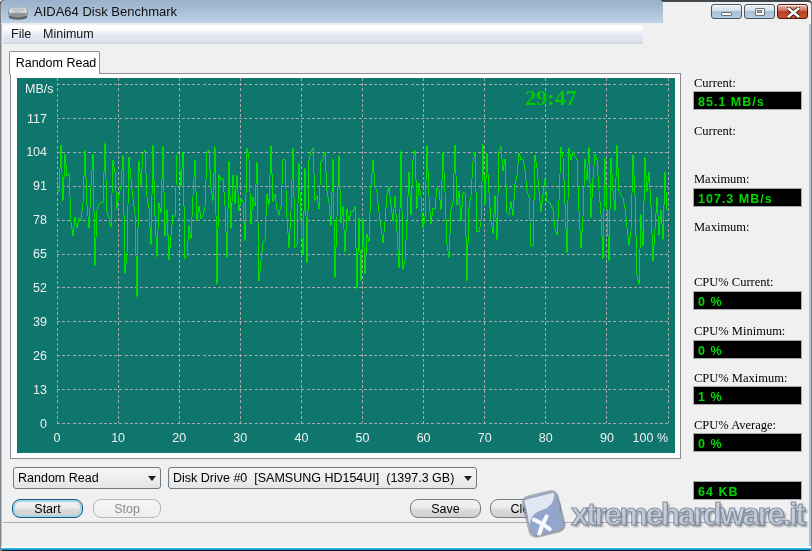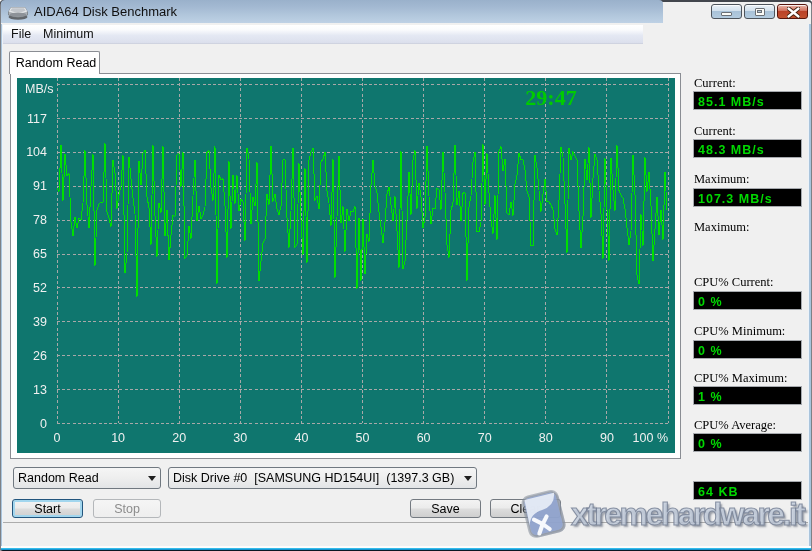--- a/index.html
+++ b/index.html
@@ -43,21 +43,21 @@
 .rbox{position:absolute;left:693px;width:109px;height:19px;background:#000;
   border:1px solid #a6a9ae;z-index:4;color:#00d800;font-weight:bold;
   font-size:12.5px;letter-spacing:1px;padding:3px 0 0 4px;}
 .combo{position:absolute;top:467px;height:22px;border:1px solid #707880;
   border-radius:3px;background:linear-gradient(180deg,#f5f5f5 0,#eeeeee 50%,#e2e4e6 100%);
   font-size:12.5px;color:#000;padding:3px 0 0 4px;z-index:4;}
 .combo .arr{position:absolute;right:4px;top:8px;width:0;height:0;
   border-left:4px solid transparent;border-right:4px solid transparent;
   border-top:5px solid #202020;}
 .pbtn{position:absolute;top:499px;height:19px;width:71px;text-align:center;
-  border:1px solid #747a81;border-radius:3px;font-size:12.5px;color:#000;
+  border:1px solid #747a81;border-radius:8px;font-size:12.5px;color:#000;
   background:linear-gradient(180deg,#f3f3f3 0,#ebebeb 48%,#dddddd 52%,#cfcfcf 100%);
   padding-top:2px;z-index:4;}
 .pbtn.def{border:1px solid #23557d;box-shadow:inset 0 0 0 2px #a2d6ee;padding-top:2px;}
 .pbtn.dis{border-color:#b4b7ba;color:#8c8c8c;
   background:linear-gradient(180deg,#f5f5f5,#eeeeee);}
 .statline{position:absolute;left:3px;right:4px;top:522px;height:1px;
   background:#acacac;z-index:4;}
 .wmtext{position:absolute;left:571px;top:496px;z-index:9;
   font-size:32px;font-weight:bold;letter-spacing:-2.55px;
   color:rgba(196,206,221,0.82);
@@ -150,21 +150,20 @@
           <text x="651" y="363.5" text-anchor="end" font-size="12.5" fill="#f0f0f0">100 %</text>
         </g>
       <polyline id="data" fill="none" stroke="#00e000" stroke-width="1" shape-rendering="crispEdges" points="40,110.4 42,113.4 44,67.0 46,123.0 48,76.3 50,98.2 52,95.1 54,143.5 56,158.0 58,139.2 60,150.1 62,139.8 64,142.1 66,124.9 68,72.2 70,126.5 72,150.2 74,108.0 76,75.9 78,187.6 80,131.9 82,125.6 84,124.4 86,124.0 88,65.3 90,134.4 92,139.9 94,149.2 96,82.3 98,95.0 100,130.5 102,116.5 104,107.9 106,76.6 108,195.1 110,175.3 112,79.3 114,101.1 116,119.8 118,136.0 120,219.1 122,82.7 124,107.0 126,75.4 128,72.0 130,118.8 132,130.1 134,166.8 136,67.2 138,137.7 140,179.0 142,124.9 144,134.7 146,68.3 148,158.3 150,132.1 152,182.3 154,157.1 156,137.2 158,138.6 160,76.9 162,75.5 164,108.5 166,73.9 168,180.3 170,177.6 172,148.3 174,160.7 176,117.8 178,81.7 180,143.4 182,127.6 184,140.6 186,137.1 188,128.8 190,74.5 192,72.4 194,109.6 196,122.6 198,68.1 200,205.8 202,97.1 204,101.9 206,100.8 208,127.5 210,180.0 212,83.5 214,150.9 216,97.0 218,125.6 220,97.5 222,133.0 224,121.0 226,124.1 228,163.3 230,69.6 232,81.1 234,146.1 236,119.0 238,128.3 240,84.1 242,203.0 244,183.4 246,165.1 248,161.5 250,116.1 252,126.7 254,67.9 256,123.5 258,116.0 260,131.2 262,136.8 264,128.2 266,81.8 268,81.7 270,140.0 272,169.7 274,133.0 276,69.6 278,169.0 280,167.0 282,85.4 284,141.5 286,177.3 288,90.0 290,185.4 292,81.7 294,73.8 296,69.7 298,121.9 300,118.1 302,131.3 304,83.9 306,81.2 308,73.8 310,113.0 312,125.4 314,147.6 316,81.1 318,199.7 320,138.8 322,77.7 324,145.4 326,128.3 328,173.7 330,130.6 332,142.7 334,132.8 336,134.2 338,128.2 340,210.7 342,139.9 344,202.8 346,141.0 348,196.3 350,155.6 352,163.4 354,107.1 356,82.3 358,108.1 360,114.6 362,134.4 364,149.3 366,164.9 368,144.4 370,115.9 372,109.3 374,127.4 376,143.1 378,118.4 380,153.1 382,189.9 384,73.4 386,190.6 388,183.4 390,142.5 392,94.0 394,136.6 396,82.2 398,72.6 400,130.7 402,104.6 404,118.8 406,149.5 408,139.6 410,67.7 412,118.4 414,146.4 416,130.0 418,130.6 420,109.9 422,112.2 424,131.5 426,73.9 428,114.2 430,166.7 432,179.7 434,132.5 436,124.7 438,66.6 440,126.8 442,112.7 444,143.0 446,115.3 448,114.1 450,202.7 452,128.8 454,117.7 456,84.2 458,73.6 460,153.5 462,153.6 464,143.9 466,66.1 468,127.0 470,75.4 472,115.0 474,141.9 476,155.9 478,117.5 480,162.0 482,73.4 484,68.6 486,92.6 488,81.0 490,134.9 492,136.8 494,123.7 496,137.8 498,106.4 500,97.4 502,75.3 504,81.7 506,81.9 508,92.2 510,113.2 512,119.0 514,167.5 516,168.0 518,76.9 520,90.2 522,112.4 524,133.6 526,116.5 528,101.2 530,123.6 532,123.8 534,127.1 536,131.6 538,150.6 540,157.2 542,122.5 544,69.4 546,79.3 548,125.9 550,175.3 552,69.6 554,82.1 556,73.6 558,77.8 560,81.7 562,132.7 564,170.3 566,138.5 568,80.6 570,102.0 572,69.5 574,139.8 576,100.3 578,76.4 580,81.7 582,112.4 584,135.5 586,180.8 588,80.2 590,131.8 592,183.4 594,80.0 596,112.3 598,132.8 600,67.4 602,112.6 604,117.0 606,120.3 608,130.7 610,149.7 612,166.7 614,152.8 616,77.2 618,116.5 620,197.1 622,206.1 624,136.4 626,168.4 628,79.4 630,113.6 632,93.7 634,128.1 636,183.4 638,151.5 640,118.6 642,157.2 644,131.9 646,161.7 648,93.7 650,132.4"></polyline>
       <text x="534" y="27" text-anchor="middle" font-family="Liberation Serif, serif" font-size="22" font-weight="bold" fill="#00cc00">29:47</text>
     </svg>
   </div>
 
   <div class="rlabel" style="top:76px">Current:</div>
     <div class="rbox" style="top:91px">85.1 MB/s</div>
     <div class="rlabel" style="top:124px">Current:</div>
-    <div class="rbox" style="top:139px">48.3 MB/s</div>
     <div class="rlabel" style="top:172px">Maximum:</div>
     <div class="rbox" style="top:188px">107.3 MB/s</div>
     <div class="rlabel" style="top:220px">Maximum:</div>
     <div class="rlabel" style="top:275px">CPU% Current:</div>
     <div class="rbox" style="top:291px">0 %</div>
     <div class="rlabel" style="top:324px">CPU% Minimum:</div>
     <div class="rbox" style="top:340px">0 %</div>
     <div class="rlabel" style="top:371px">CPU% Maximum:</div>
     <div class="rbox" style="top:386px">1 %</div>
     <div class="rlabel" style="top:418px">CPU% Average:</div>

